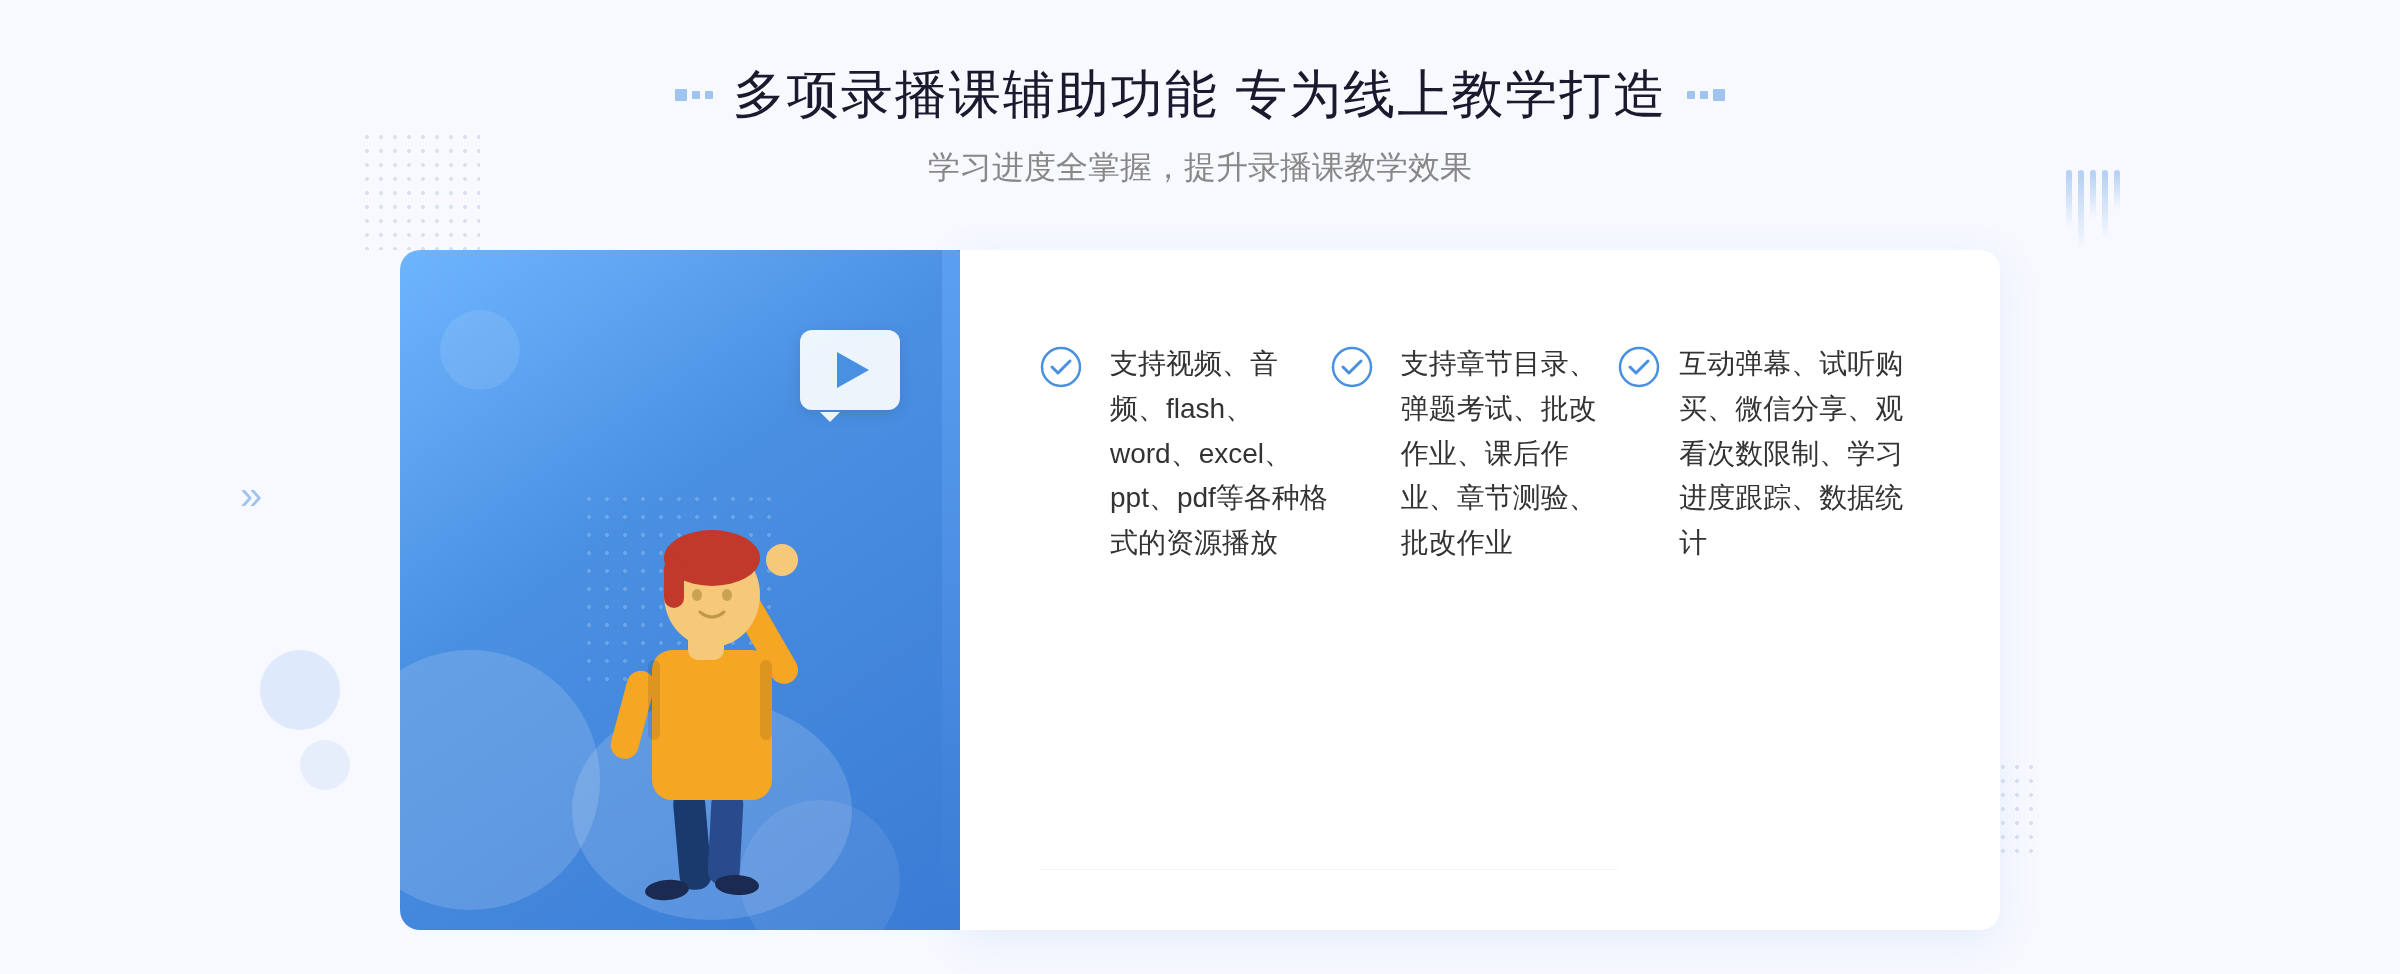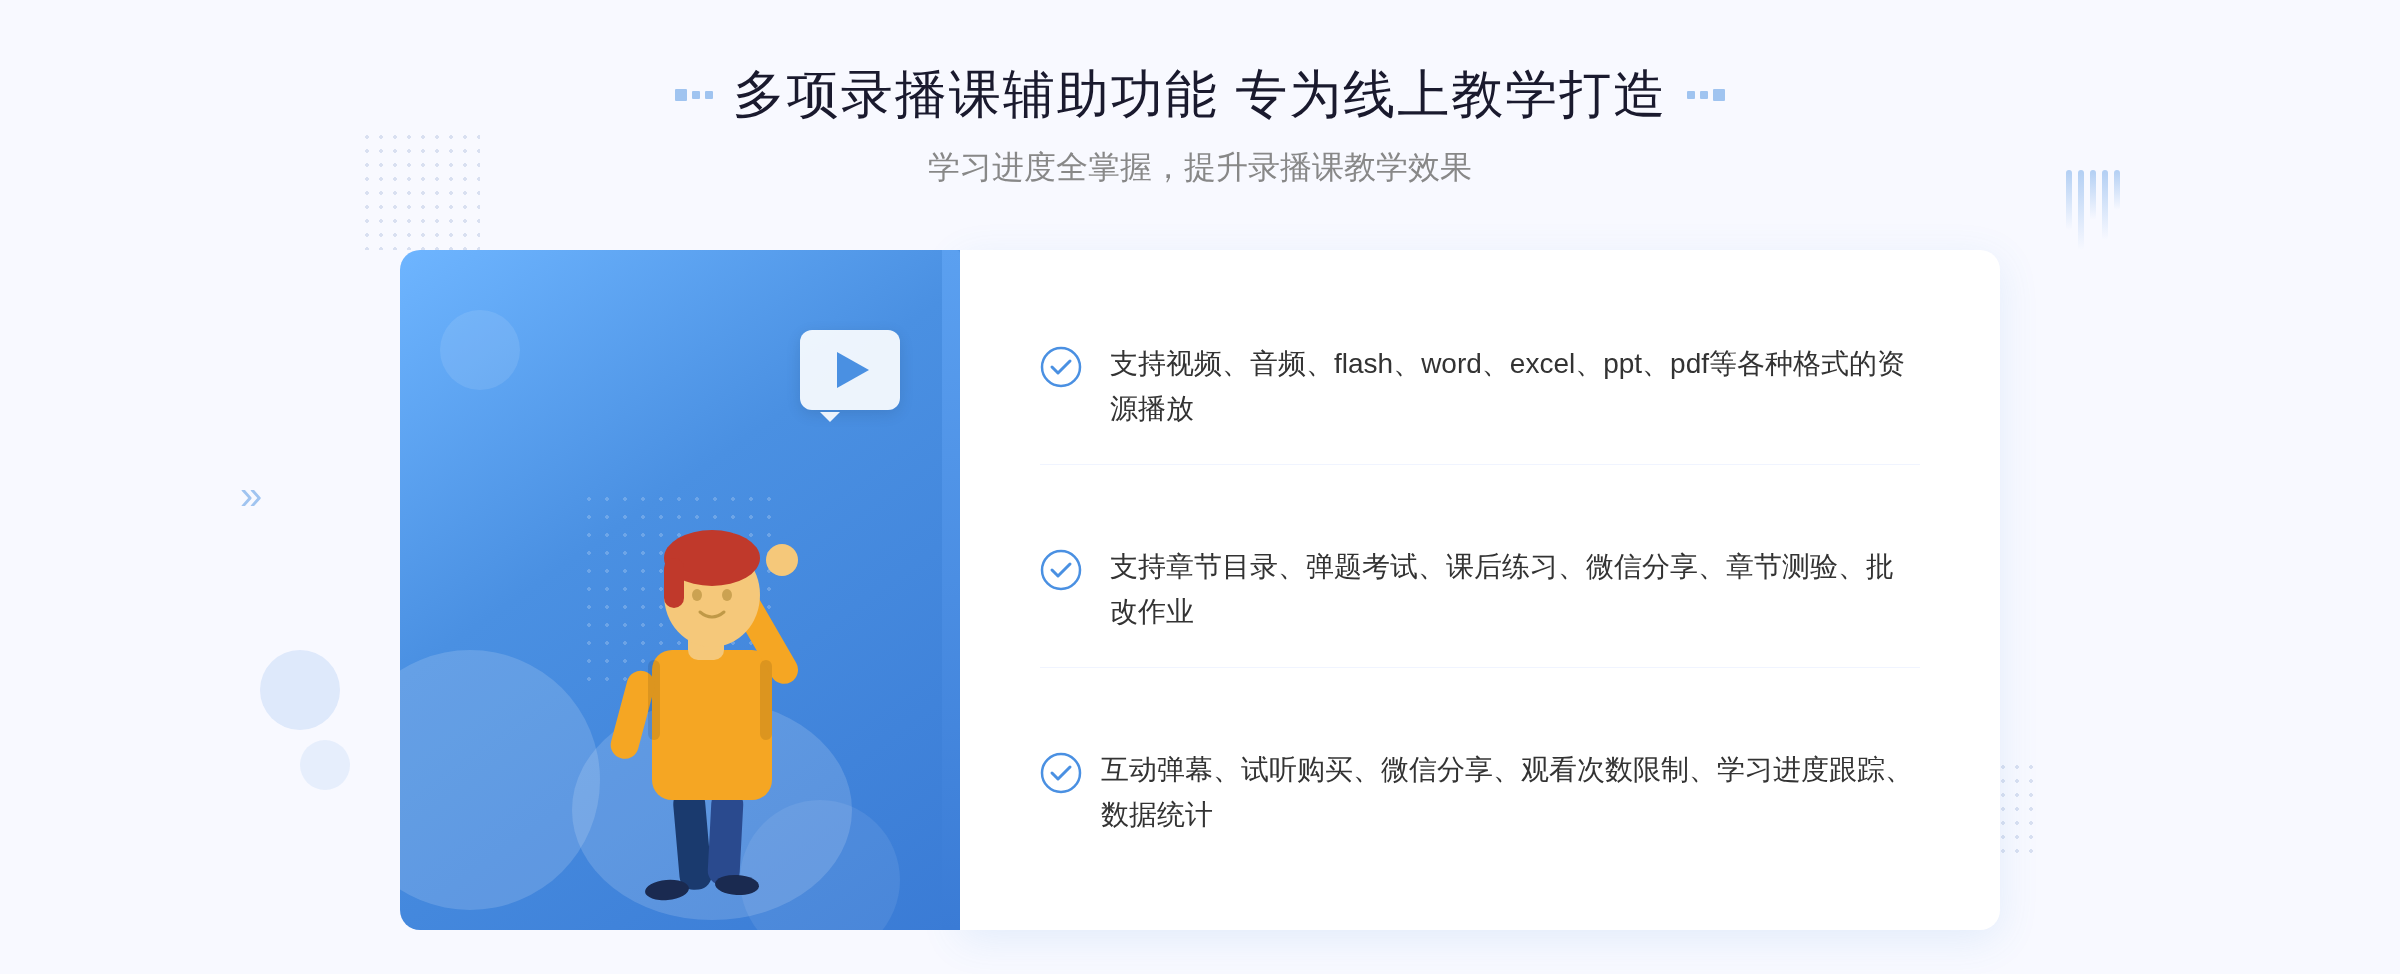--- a/index.html
+++ b/index.html
@@ -234,21 +234,21 @@
       border-radius: 0 4px 4px 0;
     }
 
     
     .features-card {
       flex: 1;
       background: #ffffff;
       border-radius: 0 20px 20px 0;
       padding: 60px 80px;
       display: flex;
-      flex-direction: column;
+      flex-direction: row;
       justify-content: space-between;
       box-shadow: 0 10px 40px rgba(74, 144, 226, 0.12);
     }
 
     .feature-item {
       display: flex;
       align-items: flex-start;
       gap: 28px;
       padding: 32px 0;
       border-bottom: 1px solid #f0f4ff;
@@ -417,21 +417,21 @@
         <p class="feature-text">支持视频、音频、flash、word、excel、ppt、pdf等各种格式的资源播放</p>
       </div>
 
       <div class="feature-item">
         <div class="check-icon">
           <svg viewBox="0 0 42 42" fill="none" xmlns="http://www.w3.org/2000/svg">
             <circle cx="21" cy="21" r="19" stroke="#4a90e2" stroke-width="2.5"></circle>
             <path d="M 12 21 L 18 27 L 30 15" stroke="#4a90e2" stroke-width="3" stroke-linecap="round" stroke-linejoin="round"></path>
           </svg>
         </div>
-        <p class="feature-text">支持章节目录、弹题考试、课后练习、微信分享、章节测验、批改作业</p>
+        <p class="feature-text">支持章节目录、弹题考试、批改作业、课后作业、章节测验、批改作业</p>
       </div>
 
 
       <div class="feature-item">
         <div class="check-icon">
           <svg viewBox="0 0 42 42" fill="none" xmlns="http://www.w3.org/2000/svg">
             <circle cx="21" cy="21" r="19" stroke="#4a90e2" stroke-width="2.5"></circle>
             <path d="M 12 21 L 18 27 L 30 15" stroke="#4a90e2" stroke-width="3" stroke-linecap="round" stroke-linejoin="round"></path>
           </svg>
         </div>

